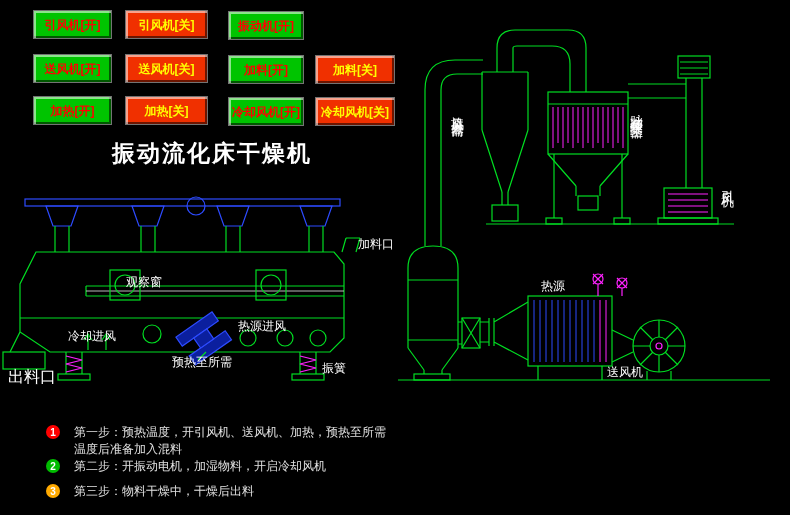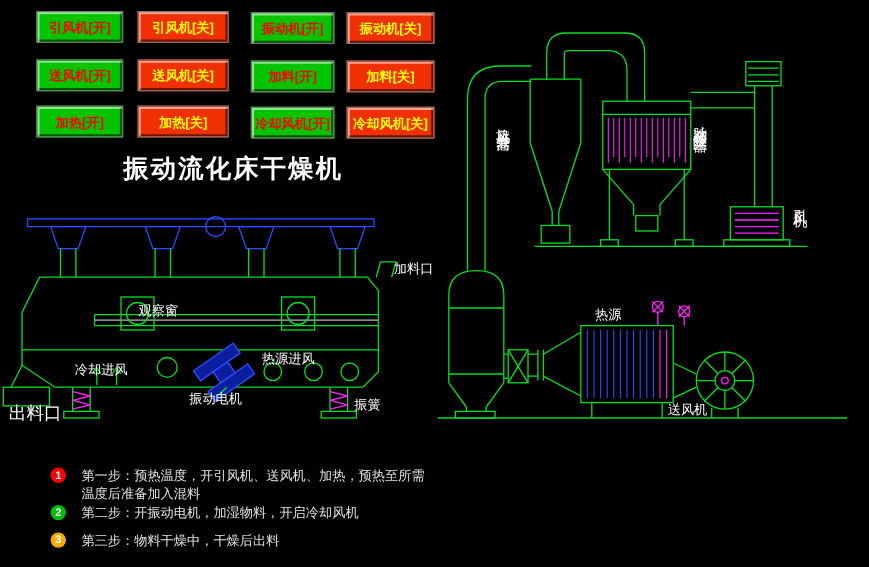--- a/index.html
+++ b/index.html
@@ -28,21 +28,20 @@
   svg{position:absolute;left:0;top:0;}
 </style>
 </head>
 <body>
 
 <div class="stage">
 
   <div class="btn on" style="left:33px;top:10px;width:77px;height:27px">引风机[开]</div>
   <div class="btn off" style="left:125px;top:10px;width:81px;height:27px">引风机[关]</div>
   <div class="btn on" style="left:228px;top:11px;width:74px;height:27px">振动机[开]</div>
-  <div class="btn off" style="left:315px;top:11px;width:78px;height:27px">振动机[关]</div>
 
   <div class="btn on" style="left:33px;top:54px;width:77px;height:27px">送风机[开]</div>
   <div class="btn off" style="left:125px;top:54px;width:81px;height:27px">送风机[关]</div>
   <div class="btn on" style="left:228px;top:55px;width:74px;height:27px">加料[开]</div>
   <div class="btn off" style="left:315px;top:55px;width:78px;height:27px">加料[关]</div>
 
   <div class="btn on" style="left:33px;top:96px;width:77px;height:27px">加热[开]</div>
   <div class="btn off" style="left:125px;top:96px;width:81px;height:27px">加热[关]</div>
   <div class="btn on" style="left:228px;top:97px;width:74px;height:27px">冷却风机[开]</div>
   <div class="btn off" style="left:315px;top:97px;width:78px;height:27px">冷却风机[关]</div>
@@ -182,21 +181,21 @@
       <path d="M668,346 H685 M659,355 V372 M650,346 H633 M659,337 V320 M665,352 L678,365 M653,352 L640,365 M653,340 L640,327 M665,340 L678,327"></path>
       <path d="M647,371 V380 M671,371 V380"></path>
       <line x1="398" y1="380" x2="770" y2="380"></line>
     </g>
   </svg>
 
   <div class="lbl" style="left:358px;top:238px">加料口</div>
   <div class="lbl" style="left:126px;top:276px">观察窗</div>
   <div class="lbl" style="left:68px;top:330px">冷却进风</div>
   <div class="lbl" style="left:238px;top:320px">热源进风</div>
-  <div class="lbl" style="left:172px;top:356px">振动电机</div>
+  <div class="lbl" style="left:172px;top:356px">预热至所需</div>
   <div class="lbl small" style="left:8px;top:356px">出料口</div>
   <div class="lbl" style="left:322px;top:362px">振簧</div>
   <div class="lbl" style="left:541px;top:280px">热源</div>
   <div class="lbl" style="left:607px;top:366px">送风机</div>
   <div class="vlabel" style="left:451px;top:106px">旋风分离器</div>
   <div class="vlabel" style="left:630px;top:104px">脉冲布袋除尘器</div>
   <div class="vlabel" style="left:721px;top:180px">引风机</div>
 
   <div class="step" style="top:424px">
     <span class="badge" style="background: rgb(255, 0, 0);">1</span>

